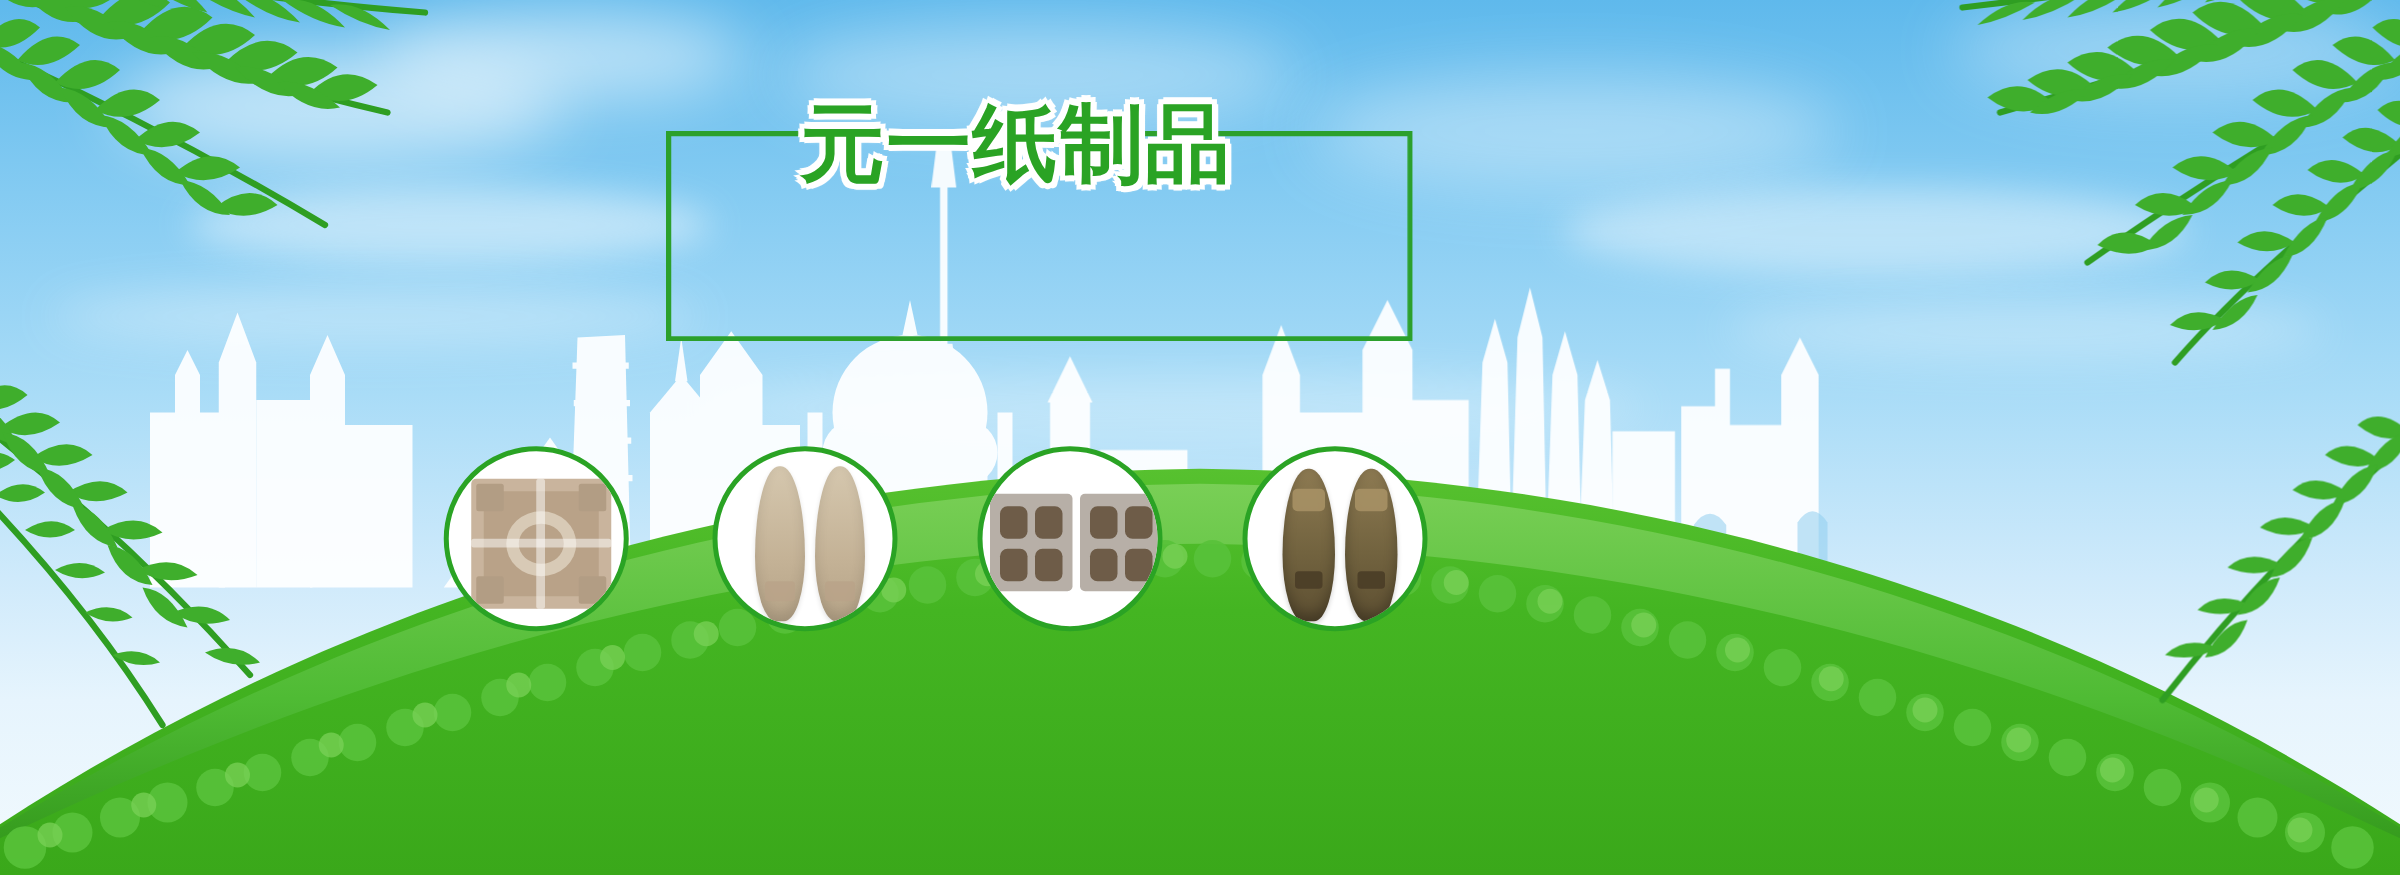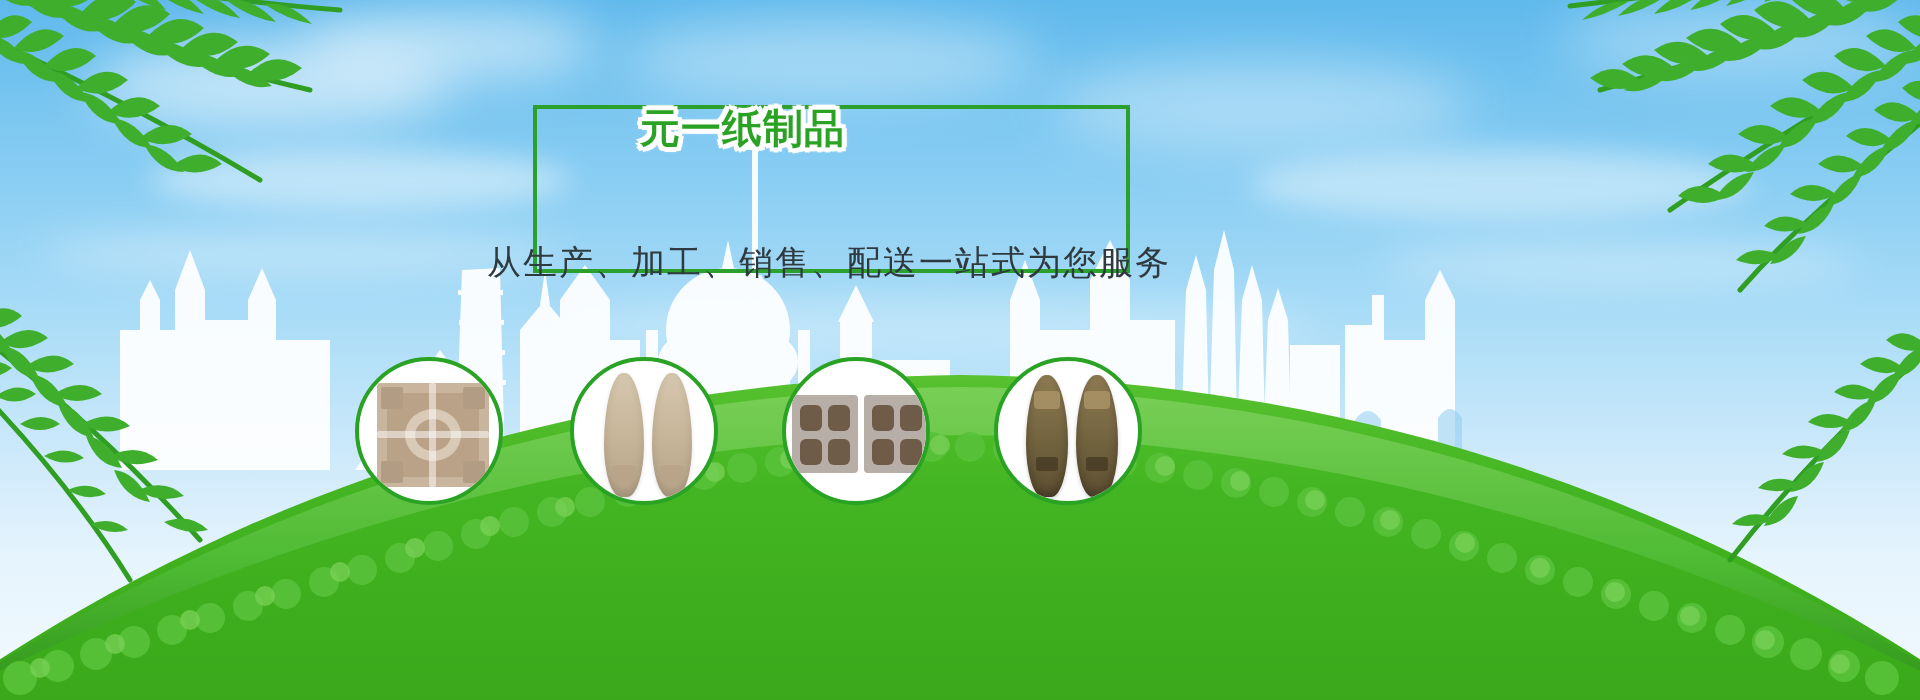--- a/index.html
+++ b/index.html
@@ -49,22 +49,22 @@
     white-space:nowrap;
     letter-spacing:1px;
     text-shadow:
        0 0 6px #fff,  0 0 6px #fff,  0 0 6px #fff,
        3px 0 0 #fff, -3px 0 0 #fff, 0 3px 0 #fff, 0 -3px 0 #fff,
        3px 3px 0 #fff, -3px 3px 0 #fff, 3px -3px 0 #fff, -3px -3px 0 #fff,
        5px 0 0 #fff, -5px 0 0 #fff, 0 5px 0 #fff, 0 -5px 0 #fff,
        4px 4px 0 #fff, -4px 4px 0 #fff, 4px -4px 0 #fff, -4px -4px 0 #fff;
   }
   .title-line1{
-    left:640px; top:96px;
-    font-size:40px;
+    left:640px; top:84px;
+    font-size:68px;
     line-height:64px;
   }
   .title-line2{
     left:449px; top:148px;
     font-size:66px;
     line-height:66px;
   }
   .subtitle{
     position:absolute;
     left:487px; top:240px;
@@ -483,21 +483,20 @@
       <path d="M188 166 q-10 28 -34 30 q14 -28 34 -30Z"></path>
     </g>
   </svg>
 
   <div class="headline-block"></div>
 
   <div class="title-wrap">
     <div class="title-line1">元一纸制品</div>
   </div>
 
-  <div class="subtitle">从生产、加工、销售、配送一站式为您服务</div>
 
   <div class="circle" style="left:355px; top:357px; width:148px; height:148px;">
     <div class="shot">
       <div class="tray pulp-a" style="left:18px; top:22px; width:112px; height:104px;"></div>
       <div class="tray pulp-b" style="left:28px; top:32px; width:92px;  height:84px; border-radius:6px;"></div>
       <div class="tray pulp-c" style="left:46px; top:48px; width:56px;  height:52px; border-radius:50%;"></div>
       <div class="tray pulp-b" style="left:56px; top:58px; width:36px;  height:32px; border-radius:50%;"></div>
       <div class="grid-cell" style="left:22px; top:26px; width:22px; height:22px;"></div>
       <div class="grid-cell" style="left:104px;top:26px; width:22px; height:22px;"></div>
       <div class="grid-cell" style="left:22px; top:100px;width:22px; height:22px;"></div>

